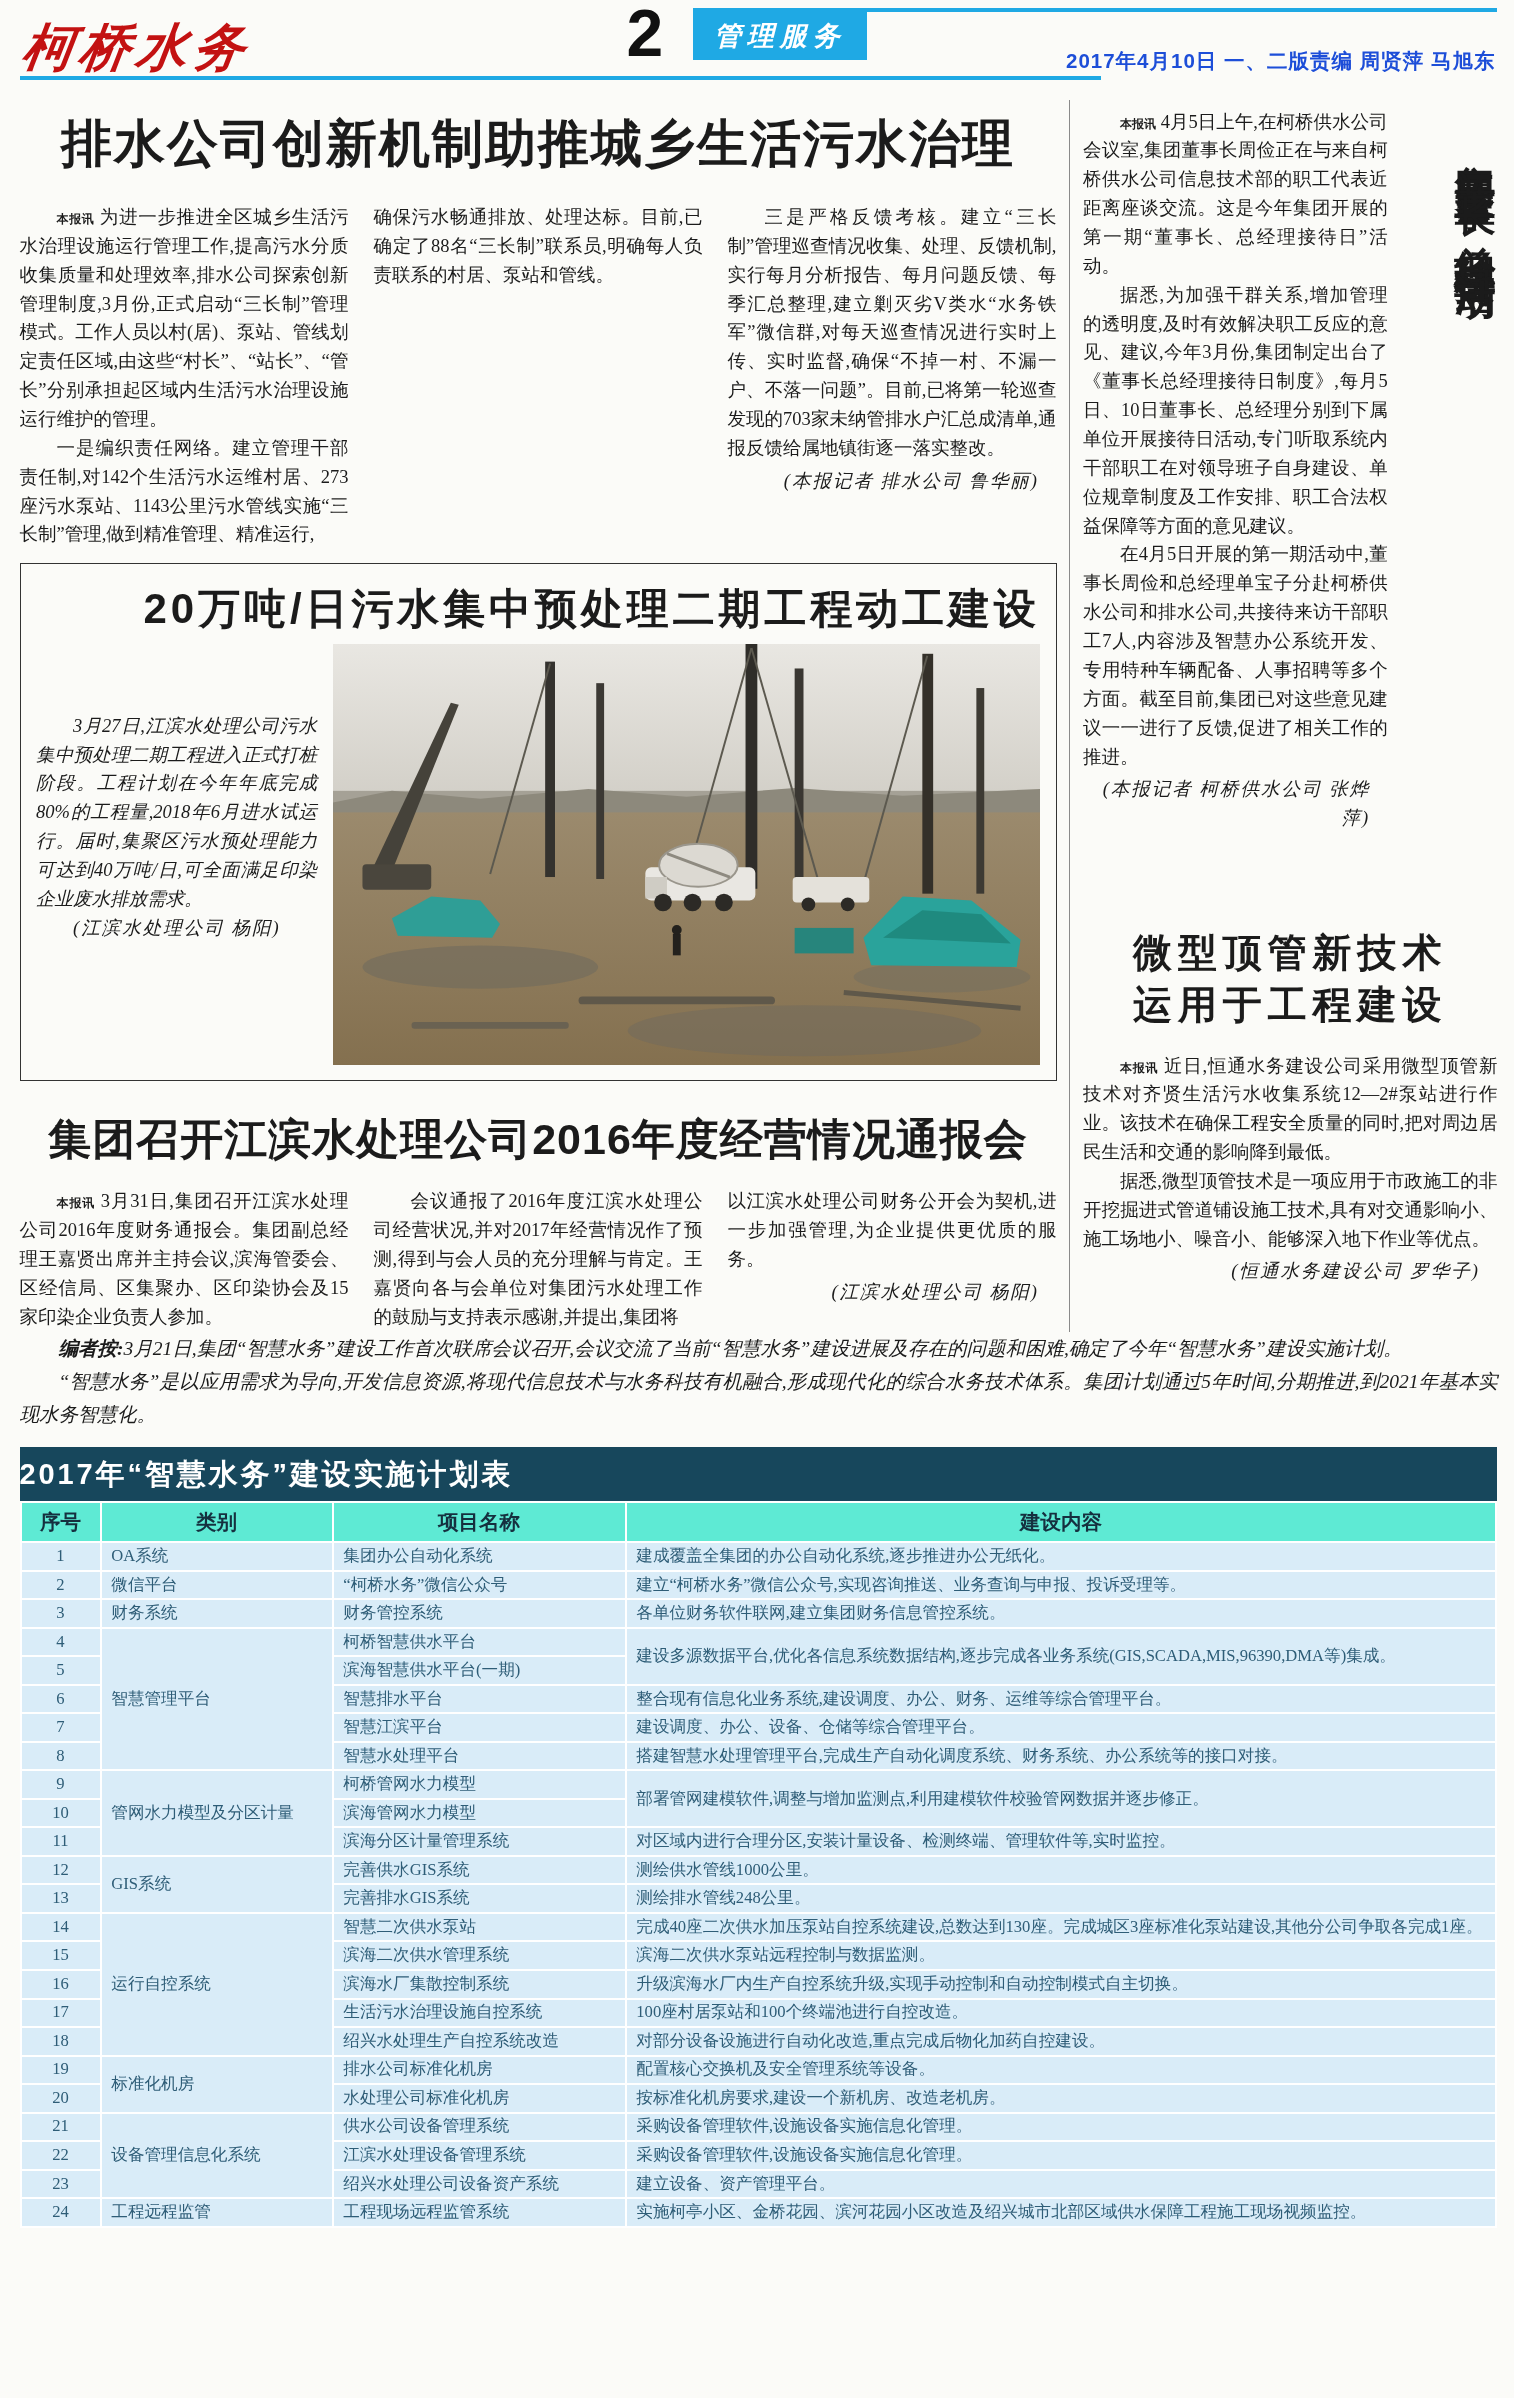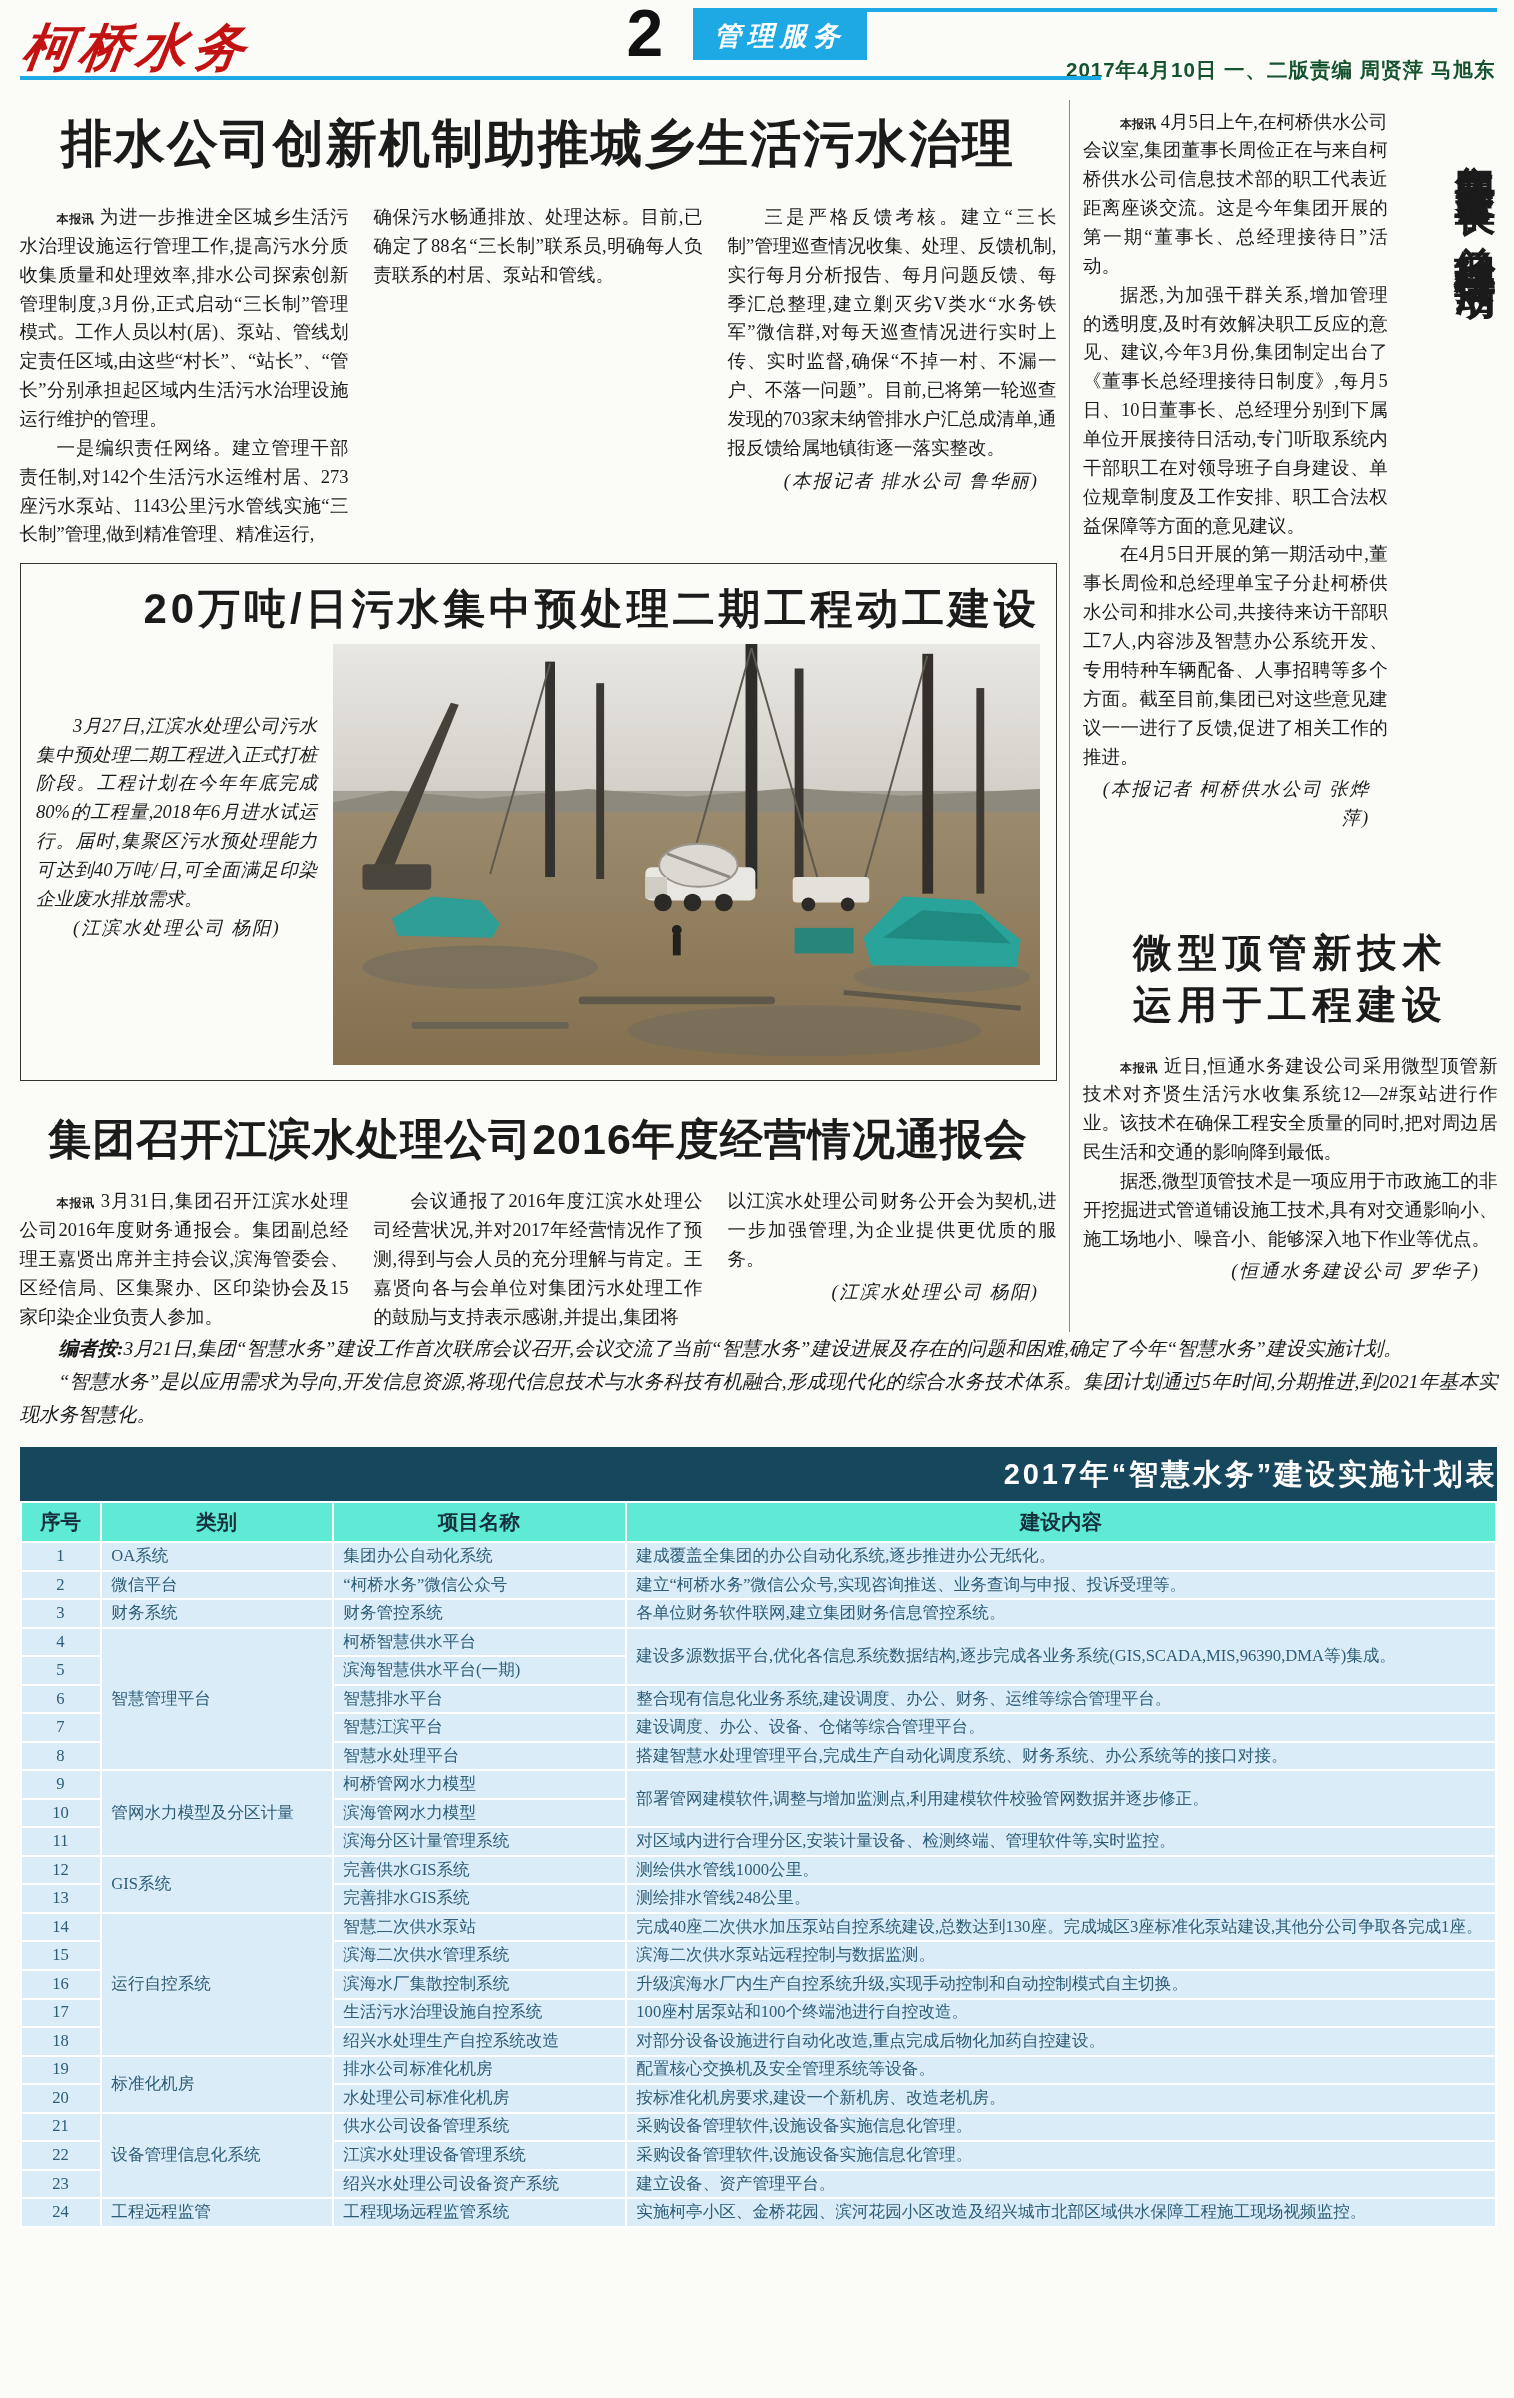--- a/index.html
+++ b/index.html
@@ -8,21 +8,21 @@
 
   
   .masthead{position:relative;height:90px;}
   .logo{position:absolute;left:3.9px;top:13.7px;font-size:51px;font-weight:bold;font-style:italic;
         color:#c31212;transform:skewX(-8deg);letter-spacing:5.9px;font-family:"Liberation Serif",serif;}
   .page-num{position:absolute;left:607px;top:0px;font:900 66px/1 "Liberation Sans",sans-serif;color:#111;}
   .badge-wrap{position:absolute;left:673px;top:7.8px;right:0;height:59px;}
   .badge-topline{position:absolute;left:0;top:0;right:0;height:3.9px;background:#1fa9e4;}
   .section-badge{position:absolute;left:0;top:3.9px;background:#1fa9e4;color:#fff;
         font:bold 27px/1 "Liberation Sans",sans-serif;padding:11.7px 21.5px 9.8px;letter-spacing:5.9px;font-style:italic;}
-  .date-line{position:absolute;right:2px;bottom:10px;font:bold 20.5px/1 "Liberation Sans",sans-serif;color:#14532d;letter-spacing:1px;}
+  .date-line{position:absolute;right:2px;bottom:19px;font:bold 20.5px/1 "Liberation Sans",sans-serif;color:#1d4ed8;letter-spacing:1px;}
   .header-rule{position:absolute;left:0;bottom:9.8px;width:1081px;height:3.9px;background:#1fa9e4;}
 
   
   .top-section{display:flex;margin-top:9.8px;}
   .main-col{width:1037px;flex:0 0 auto;}
   .side-col{flex:1;margin-left:12.7px;border-left:1px solid #8a8a8a;padding-left:12.7px;box-sizing:border-box;}
 
   
   .article p{margin:0;font-size:18.5px;line-height:1.56;text-align:justify;text-indent:2em;}
   .article p.cont{text-indent:0;}
@@ -54,21 +54,21 @@
       font:900 41px/1.1 "Liberation Sans",sans-serif;letter-spacing:4.9px;margin-top:33px;height:761px;text-align:left;}
   .micropipe{margin-top:33px;}
 
   
   .editor-note p{margin:0;font-style:italic;font-size:19.5px;line-height:1.7;text-indent:2em;text-align:justify;}
   .editor-note b{font-style:italic;}
 
   
   .table-wrap{margin-top:15.6px;}
   .table-title{background:#17475c;color:#fff;font:bold 29px/1 "Liberation Sans",sans-serif;
-      text-align:right;padding:13.7px 0 11.7px;letter-spacing:2.9px;}
+      text-align:left;padding:13.7px 0 11.7px;letter-spacing:2.9px;}
   table.plan{width:100%;border-collapse:collapse;table-layout:fixed;}
   table.plan th{background:#5eead4;border:2.9px solid #fff;font:bold 20.5px/1.2 "Liberation Sans",sans-serif;
       color:#15303f;padding:6.8px 3.9px;}
   table.plan td{background:#d9ecf8;border:2.9px solid #fff;font-size:16.6px;line-height:1.25;
       color:#2e5d77;padding:2.9px 9.8px;overflow:hidden;white-space:nowrap;text-overflow:clip;}
   table.plan td.no{text-align:center;white-space:normal;}
   table.plan td.cat{white-space:normal;}
   table.plan td.name{white-space:normal;}
 </style>
 </head>

